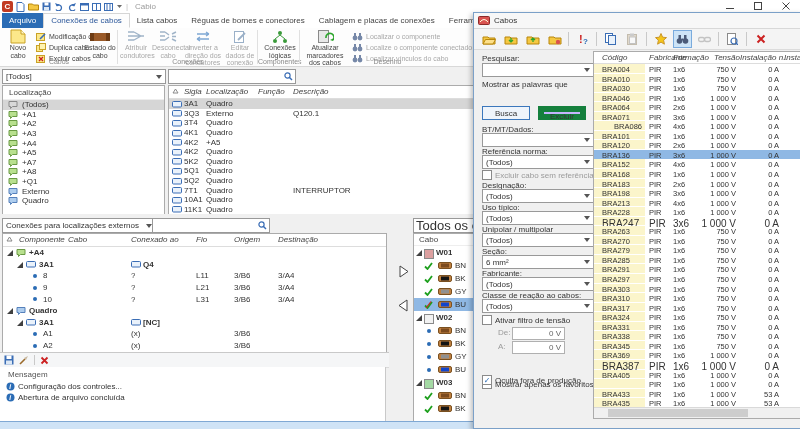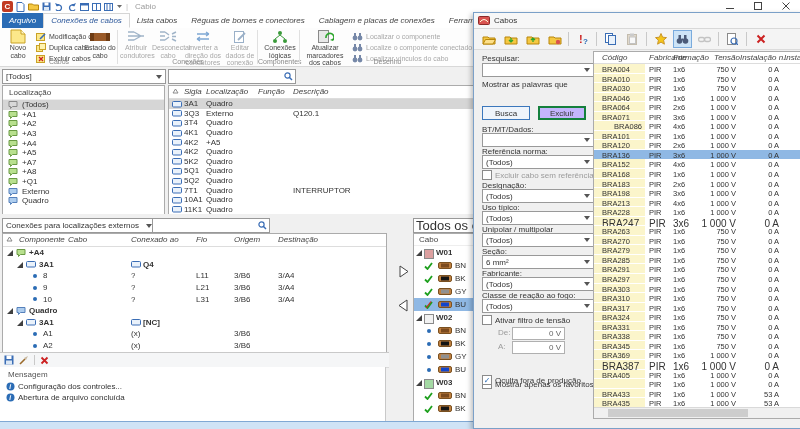--- a/index.html
+++ b/index.html
@@ -13,21 +13,21 @@
   .qa .ico{display:inline-flex;align-items:center;}
   .app-logo{width:11px;height:11px;background:#c23b22;color:#fff;font-weight:bold;font-size:8px;
             display:inline-flex;align-items:center;justify-content:center;border-radius:2px;}
   .win-title{color:#9a9a9a;font-size:8px;margin-left:4px;}
   .qa-sep{color:#c0c0c0;}
   .winctl{position:absolute;top:0;right:0;height:12px;display:flex;}
   .winctl .wc{width:28px;height:12px;display:flex;align-items:center;justify-content:center;color:#444;}
   
   .tabrow{left:0;top:13px;width:800px;height:15px;background:#fff;border-bottom:1px solid #d5d5d5;
           display:flex;align-items:stretch;padding-left:2px;}
-  .tab{padding:4px 7px;display:flex;align-items:center;color:#444;white-space:nowrap;font-style:italic;}
+  .tab{padding:4px 7px;display:flex;align-items:center;color:#444;white-space:nowrap;}
   .tab.file{background:#2b6cb5;color:#fff;}
   .tab.selected{background:#fdfdfd;border:1px solid #d5d5d5;border-bottom:1px solid #fdfdfd;color:#2b579a;}
   
   .ribbon{left:0;top:28px;width:800px;height:38px;background:#fdfdfd;border-bottom:1px solid #d8d8d8;}
   .rgroup{position:absolute;top:0;height:38px;}
   .rgroup .glabel{position:absolute;bottom:1px;left:0;right:0;text-align:center;color:#8a8a8a;font-size:7px;}
   .gdiv{position:absolute;top:2px;bottom:2px;width:1px;background:#e0e0e0;}
   .bigbtn{position:absolute;top:1px;width:32px;height:30px;text-align:center;color:#444;font-size:7px;line-height:7.5px;}
   .bigbtn .bico{height:15px;display:flex;align-items:center;justify-content:center;}
   .smallbtn{position:absolute;height:10px;display:flex;align-items:center;gap:3px;color:#444;font-size:7px;white-space:nowrap;}
@@ -67,21 +67,21 @@
   .tbico{width:17px;height:16px;display:flex;align-items:center;justify-content:center;border:1px solid transparent;}
   .tbico.active{background:#cde4f7;border:1px solid #7aabdd;}
   .tbico.disabled{opacity:.45;}
   .tbsep{width:1px;height:14px;background:#c9c9c9;margin:0 1px;}
   .flabel{position:absolute;left:8px;color:#333;white-space:nowrap;}
   .fcombo{left:8px;width:104px;height:12px;}
   .cbx{position:absolute;display:flex;align-items:center;gap:3px;color:#333;white-space:nowrap;}
   .cbx .box{width:8px;height:8px;background:#fff;border:1px solid #8a8a8a;display:flex;align-items:center;justify-content:center;flex:none;}
   .cbx.checked .box{color:#2b6cb5;font-weight:bold;font-size:8px;}
   .cbx.disabled{color:#9a9a9a;}
-  .btn{position:absolute;height:14px;background:#c4b5fd;border:2px solid #15803d;font-size:8px;
+  .btn{position:absolute;height:14px;background:#c4b5fd;border:6px solid #15803d;font-size:8px;
        font-family:inherit;color:#333;padding:0;}
   .btn.focused{border:1px solid #3b77bc;background:#eef4fb;}
   .vfield{position:absolute;height:11px;background:#fff;border:1px solid #b0b0b0;color:#666;
           text-align:right;padding-right:3px;line-height:11px;}
   
   .cat{position:absolute;left:119px;top:38px;width:207px;bottom:9px;background:#fff;border:1px solid #ababab;}
   .catrow{position:relative;}
   .cat .yellow{position:absolute;left:0;top:0;bottom:0;width:51px;background:#fbf5cb;border-bottom:1px solid #fff;}
   .scrollh{position:absolute;height:10px;background:#f0f0f0;border-top:1px solid #d9d9d9;}
   .thumb{position:absolute;top:1px;height:8px;background:#cdcdcd;}
@@ -1087,21 +1087,21 @@
         <span class="cv">6 mm²</span>
         <span class="chev"></span>
       </div>
 
     <div class="flabel" style="top:256px;">Fabricante:</div>
     <div class="combo fcombo" style="top:264px;">
         <span class="cv">(Todos)</span>
         <span class="chev"></span>
       </div>
 
-    <div class="flabel" style="top:278px;">Classe de reação ao fogo:</div>
+    <div class="flabel" style="top:278px;">Classe de reação ao cabos:</div>
     <div class="combo fcombo" style="top:286px;">
         <span class="cv">(Todos)</span>
         <span class="chev"></span>
       </div>
 
     <div class="cbx" style="left:8px;top:302px;">
       <span class="box"></span>
       <span>Ativar filtro de tensão</span>
     </div>
     <div class="flabel" style="left:24px;top:315px;color:#9a9a9a;">De:</div>

